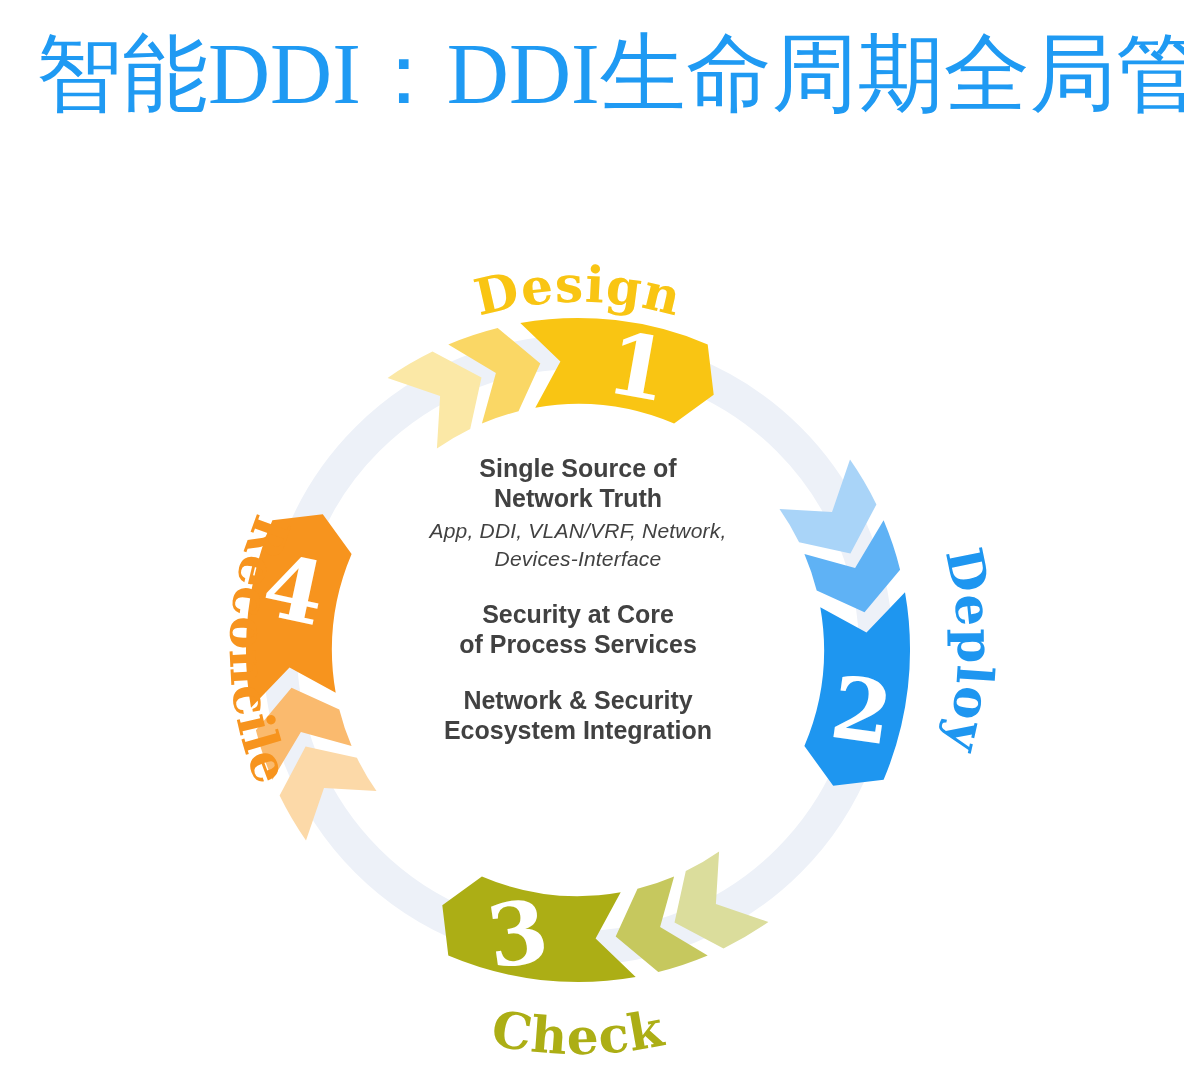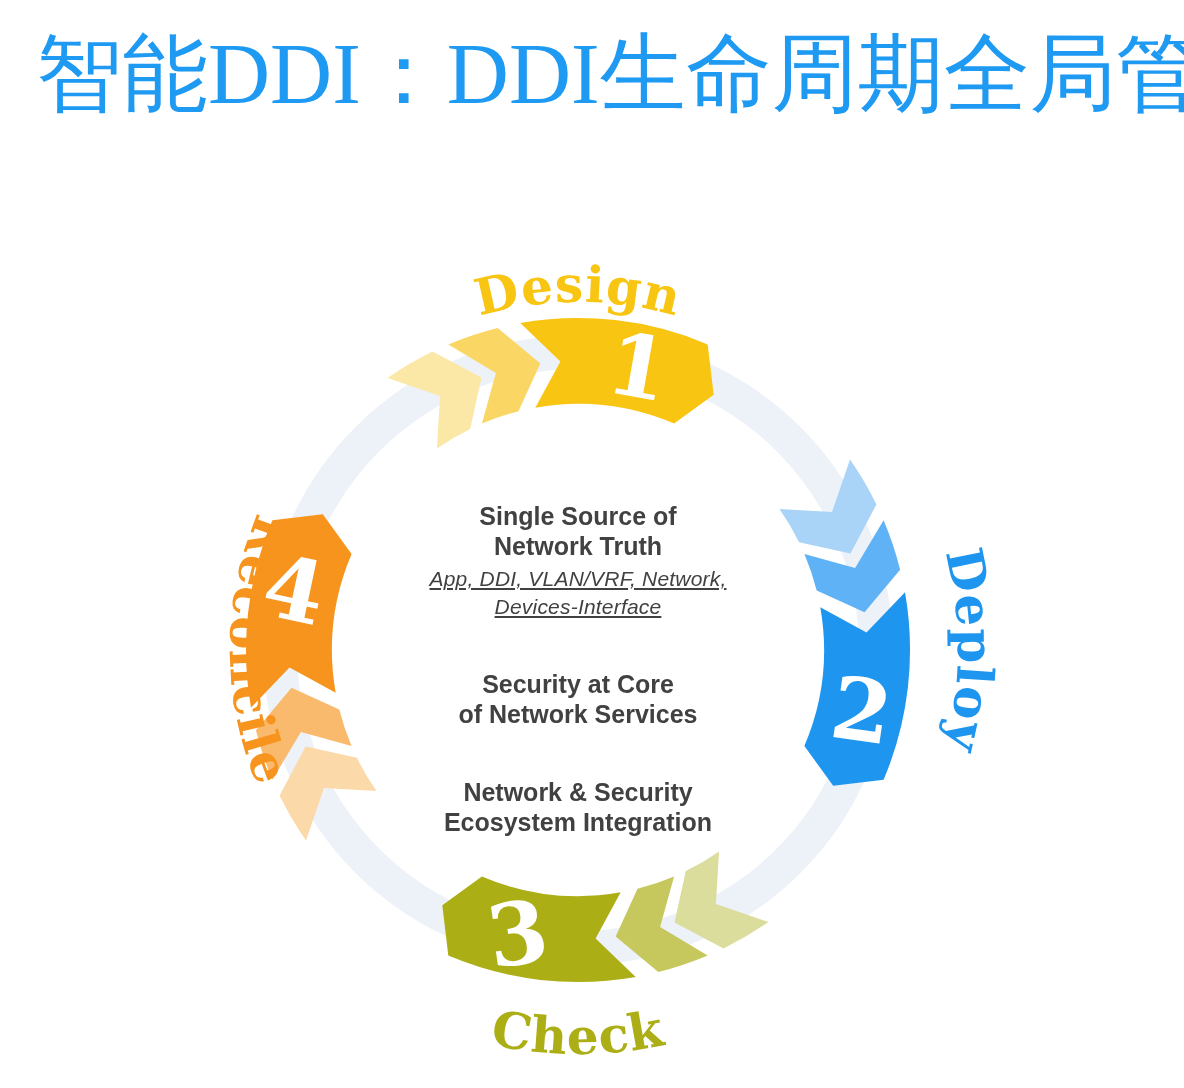--- a/index.html
+++ b/index.html
@@ -24,35 +24,34 @@
   .diagram-svg{
     position:absolute;left:0;top:0;
     width:1184px;height:1088px;
   }
   .center-text{
     position:absolute;
     left:338px;top:453px;
     width:480px;
     text-align:center;
   }
-  .ct-item{margin-bottom:26px;margin-top:48px;}
+  .ct-item{margin-bottom:26px;}
   .ct-heading{
     font-weight:bold;
     font-size:25px;
     line-height:30px;
     white-space:pre-line;
   }
   .ct-sub{
     font-style:italic;
     font-size:21px;
     line-height:28px;
     margin-top:4px;
     white-space:pre-line;
     letter-spacing:0.2px;
-    text-decoration:underline;
   }
 </style>
 </head>
 <body>
 
 <div class="canvas">
   <h1 class="page-title" style="color: rgb(31, 154, 243);">智能DDI：DDI生命周期全局管理</h1>
 
   <svg id="diagram-svg" class="diagram-svg" viewBox="0 0 1184 1088" xmlns="http://www.w3.org/2000/svg">
       <circle cx="578" cy="650" r="298" fill="none" stroke="#EDF1F8" stroke-width="34"></circle>
@@ -92,20 +91,20 @@
 
   <div id="center-text" class="center-text" style="color: rgb(65, 65, 65);">
       <div class="ct-item">
         <div class="ct-heading">Single Source of
 Network Truth</div>
         <div class="ct-sub">App, DDI, VLAN/VRF, Network,
 Devices-Interface</div>
       </div>
       <div class="ct-item">
         <div class="ct-heading">Security at Core
-of Network Services</div>
+of Process Services</div>
       </div>
       <div class="ct-item">
         <div class="ct-heading">Network &amp; Security
 Ecosystem Integration</div>
       </div>
     </div>
 </div>
 
 </body></html>

